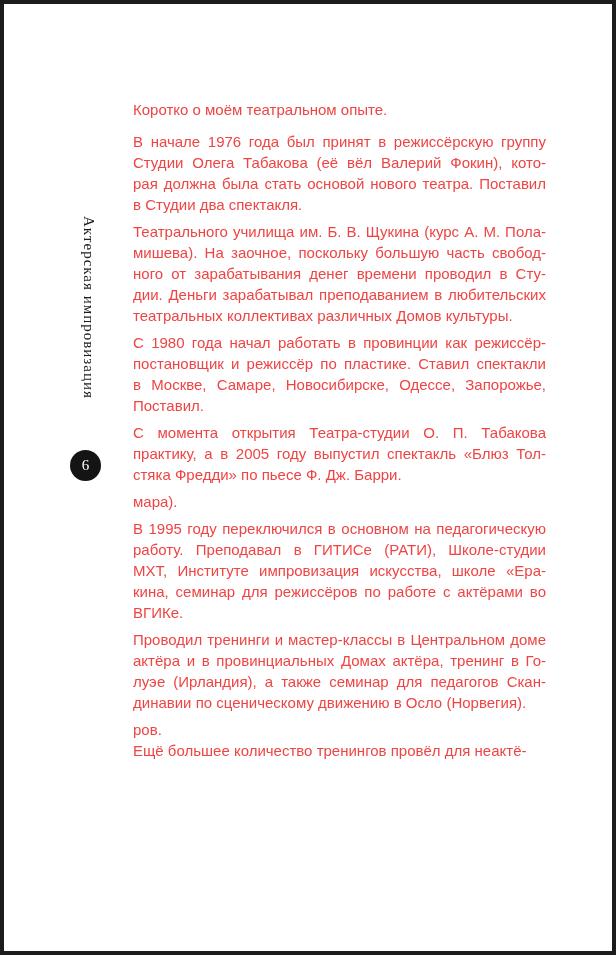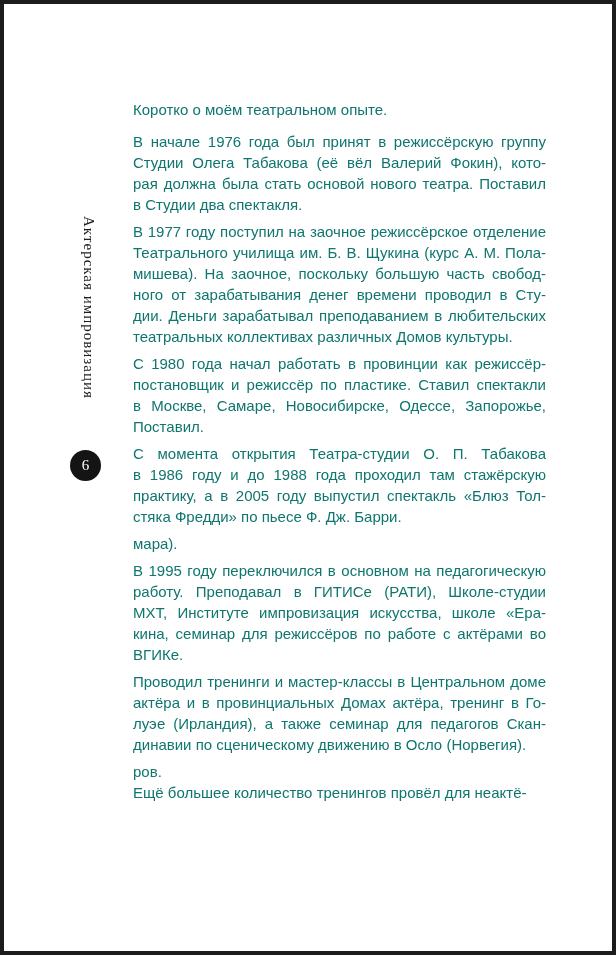--- a/index.html
+++ b/index.html
@@ -46,21 +46,21 @@
     line-height: 1;
   }
   .content {
     position: absolute;
     left: 129px;
     top: 95px;
     width: 413px;
     font-family: "Liberation Sans", sans-serif;
     font-size: 15px;
     line-height: 21px;
-    color: #0f766e;
+    color: #ef4444;
   }
   .paragraph {
     margin: 0 0 6px 0;
   }
   .paragraph.opening {
     margin-bottom: 11px;
   }
   .line {
     text-align: justify;
     text-align-last: justify;
@@ -85,36 +85,34 @@
       <div class="paragraph opening">
         <div class="line">Коротко о моём театральном опыте.</div>
       </div>
       <div class="paragraph">
         <div class="line">В начале 1976 года был принят в режиссёрскую группу</div>
         <div class="line">Студии Олега Табакова (её вёл Валерий Фокин), кото-</div>
         <div class="line">рая должна была стать основой нового театра. Поставил</div>
         <div class="line">в Студии два спектакля.</div>
       </div>
       <div class="paragraph">
-        <div class="line">В 1977 году поступил на заочное режиссёрское отделение</div>
         <div class="line">Театрального училища им. Б. В. Щукина (курс А. М. Пола-</div>
         <div class="line">мишева). На заочное, поскольку большую часть свобод-</div>
         <div class="line">ного от зарабатывания денег времени проводил в Сту-</div>
         <div class="line">дии. Деньги зарабатывал преподаванием в любительских</div>
         <div class="line">театральных коллективах различных Домов культуры.</div>
       </div>
       <div class="paragraph">
         <div class="line">С 1980 года начал работать в провинции как режиссёр-</div>
         <div class="line">постановщик и режиссёр по пластике. Ставил спектакли</div>
         <div class="line">в Москве, Самаре, Новосибирске, Одессе, Запорожье,</div>
         <div class="line">Поставил.</div>
       </div>
       <div class="paragraph">
         <div class="line">С момента открытия Театра-студии О. П. Табакова</div>
-        <div class="line">в 1986 году и до 1988 года проходил там стажёрскую</div>
         <div class="line">практику, а в 2005 году выпустил спектакль «Блюз Тол-</div>
         <div class="line">стяка Фредди» по пьесе Ф. Дж. Барри.</div>
       </div>
       <div class="paragraph">
         <div class="line">мара).</div>
       </div>
       <div class="paragraph">
         <div class="line">В 1995 году переключился в основном на педагогическую</div>
         <div class="line">работу. Преподавал в ГИТИСе (РАТИ), Школе-студии</div>
         <div class="line">МХТ, Институте импровизация искусства, школе «Ера-</div>

